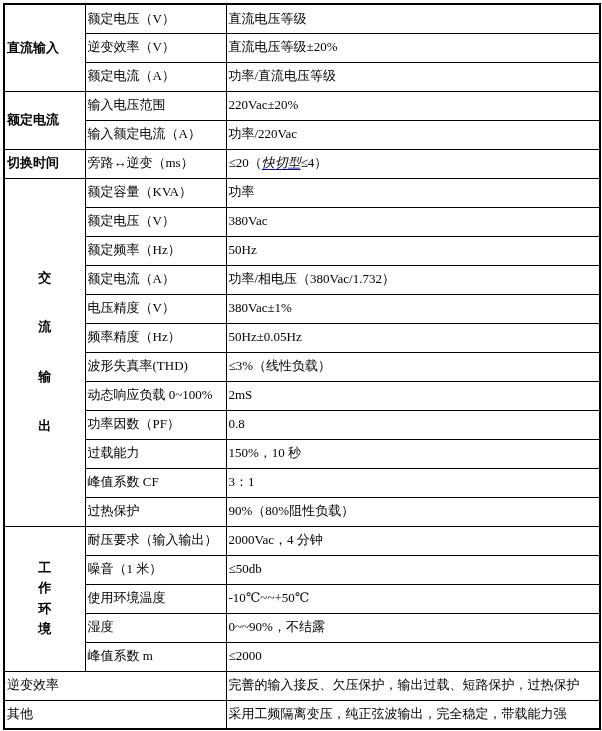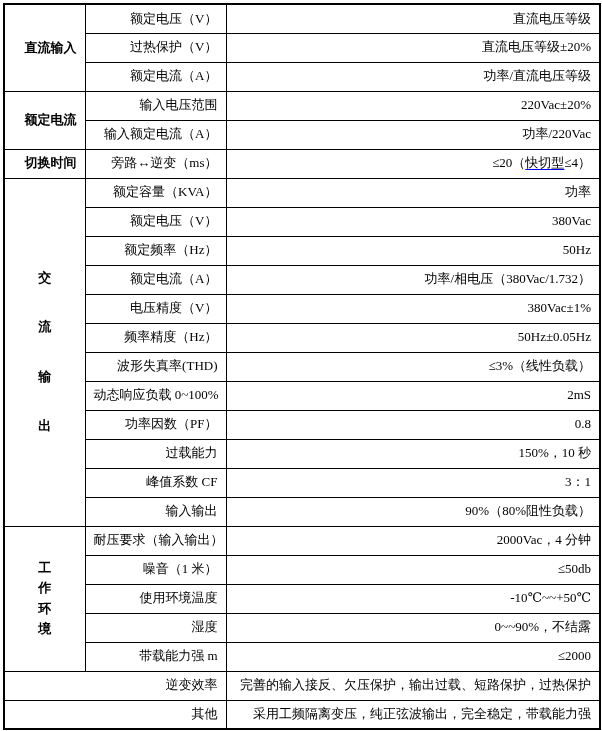--- a/index.html
+++ b/index.html
@@ -15,23 +15,23 @@
     width: 602px; height: 731px; background: #ffffff;
   }
   table.spec {
     position: absolute; left: 3px; top: 3px;
     width: 596px; height: 725px;
     border-collapse: collapse; table-layout: fixed;
     border: 2px solid #000000;
   }
   table.spec td {
     border: 1px solid #000000;
-    text-align: right; vertical-align: middle;
+    text-align: left; vertical-align: middle;
     font-size: 13px; line-height: 1.25;
-    padding: 1px 8px;
+    padding: 1px 2px;
     overflow: hidden; white-space: nowrap;
   }
   table.spec tr { height: 29px; }
   td.cat { font-weight: bold; font-size: 13px; }
   td.lbl, td.val, td.merge { font-weight: normal; }
   .vstack {
     display: flex; flex-direction: column;
     align-items: center; justify-content: center;
     font-weight: bold; height: 100%;
   }
@@ -42,41 +42,42 @@
     text-decoration-color: #e02020;
     text-decoration-thickness: 1px;
     text-underline-offset: 2px;
   }
   .blue-underline {
     text-decoration: underline;
     text-decoration-style: solid;
     text-decoration-color: #0000ee;
     text-decoration-thickness: 1px;
     text-underline-offset: 2px;
+    font-style: italic;
   }
 </style>
 </head>
 <body>
 
 <div class="doc">
   <table class="spec">
     <colgroup>
       <col style="width:81px">
       <col style="width:141px">
       <col style="width:374px">
     </colgroup>
 
     <tbody>
         <tr>
       <td class="cat" rowspan="3">直流输入</td>
       <td class="lbl">额定电压（V）</td>
       <td class="val">直流电压等级</td>
     </tr>
     <tr>
-      <td class="lbl">过热保护（V）</td>
+      <td class="lbl">逆变效率（V）</td>
       <td class="val">直流电压等级±20%</td>
     </tr>
     <tr>
       <td class="lbl">额定电流（A）</td>
       <td class="val">功率/直流电压等级</td>
     </tr>
 
     <tr>
       <td class="cat" rowspan="2">额定电流</td>
       <td class="lbl">输入电压范围</td>
@@ -139,21 +140,21 @@
     </tr>
     <tr>
       <td class="lbl">过载能力</td>
       <td class="val">150%，10 秒</td>
     </tr>
     <tr>
       <td class="lbl">峰值系数 CF</td>
       <td class="val">3：1</td>
     </tr>
     <tr>
-      <td class="lbl">输入输出</td>
+      <td class="lbl">过热保护</td>
       <td class="val">90%（80%阻性负载）</td>
     </tr>
 
     <tr>
       <td class="cat" rowspan="5">
         <div class="vstack env">
           <span>工</span>
           <span>作</span>
           <span>环</span>
           <span>境</span>
@@ -168,21 +169,21 @@
     </tr>
     <tr>
       <td class="lbl">使用环境温度</td>
       <td class="val">-10℃~~+50℃</td>
     </tr>
     <tr>
       <td class="lbl">湿度</td>
       <td class="val">0~~90%，不结露</td>
     </tr>
     <tr>
-      <td class="lbl">带载能力强 m</td>
+      <td class="lbl">峰值系数 m</td>
       <td class="val">≤2000</td>
     </tr>
 
     <tr>
       <td class="merge" colspan="2">逆变效率</td>
       <td class="val">完善的输入接反、欠压保护，输出过载、短路保护，过热保护</td>
     </tr>
 
     <tr>
       <td class="merge" colspan="2">其他</td>

